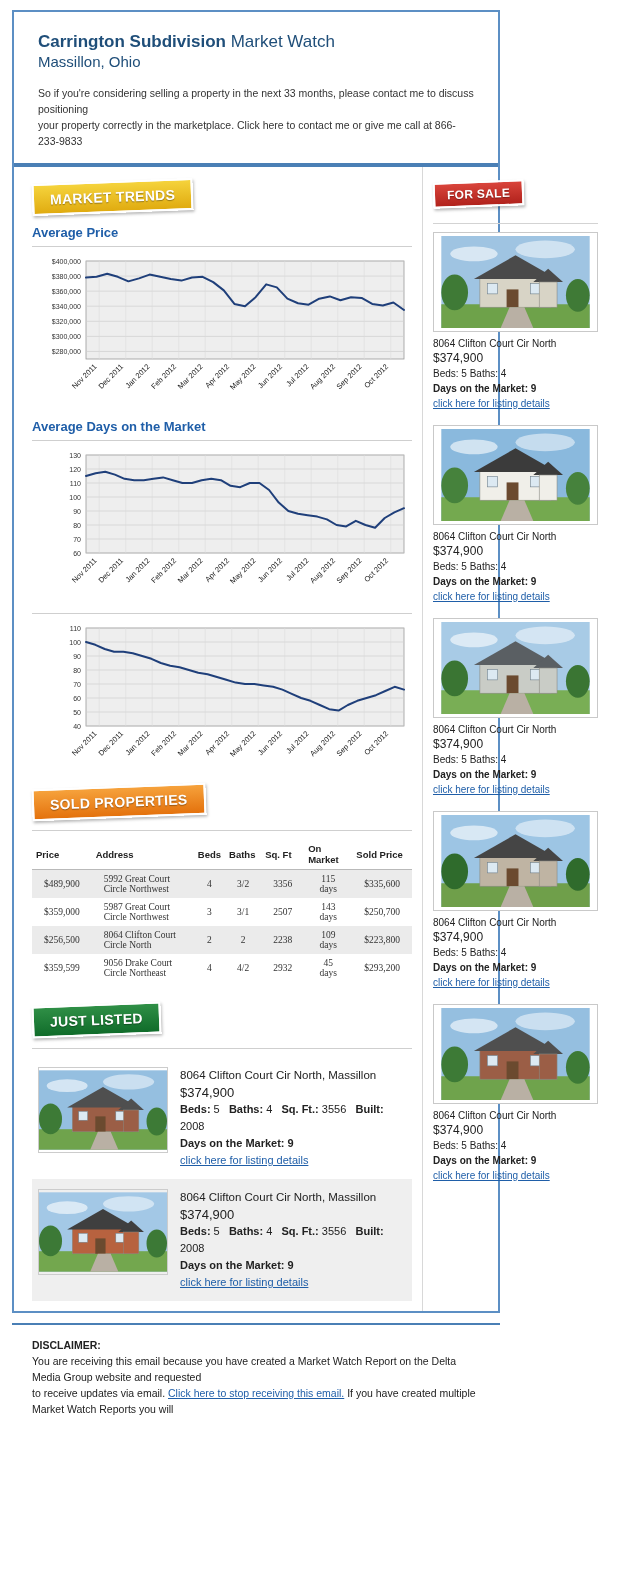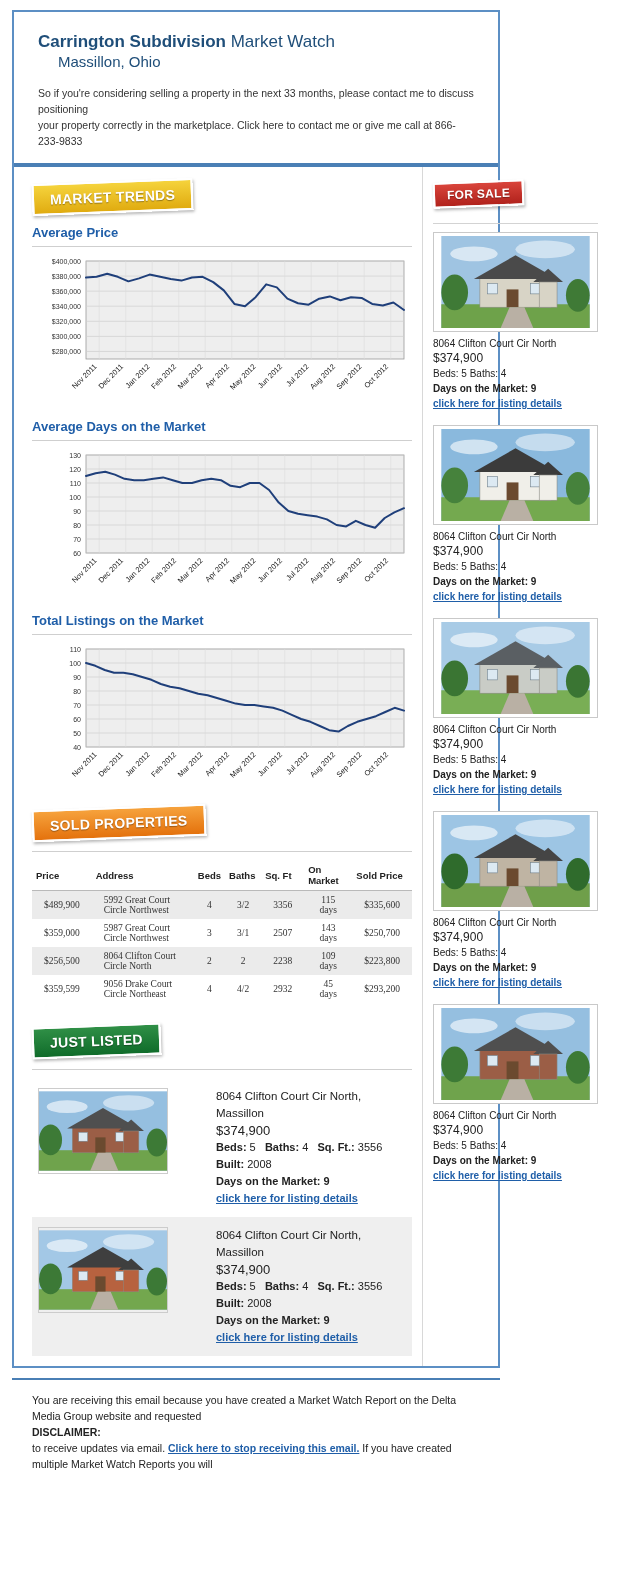--- a/index.html
+++ b/index.html
@@ -22,21 +22,21 @@
     background:#ffffff;
   }
   
   .header {
     background:#ffffff;
     padding:20px 24px 14px 24px;
     border-bottom:4px solid #4a7fb5;
   }
   .title-line1 { font-size:17px; color:#1f4e79; line-height:20px; }
   .title-line1 .bold { font-weight:bold; }
-  .title-line2 { font-size:15px; color:#1f4e79; line-height:20px;margin-left:20px; }
+  .title-line2 { font-size:15px; color:#1f4e79; line-height:20px; }
   .intro { margin-top:13px; font-size:10.5px; color:#333; line-height:16px; }
   
   .body-wrap { display:flex; background:#ffffff; }
   .col-left { width:415px; padding:14px 10px 10px 18px; border-right:1px solid #d8d8d8;}
   .col-right { width:185px; padding:14px 10px 10px 10px; }
   
   .ribbon {
     display:inline-block;
     position:relative;
     color:#fff;
@@ -69,25 +69,25 @@
     text-align:left; font-size:9.5px; color:#222; font-weight:bold;
     border-bottom:1px solid #b9b9b9; padding:4px 4px;
   }
   table.sold td { padding:4px 12px; color:#333;font-family:Liberation Serif, serif; }
   table.sold tr.alt td { background:#ebebeb; }
   .tc-center { text-align:center; }
   
   .jl-item { display:flex; padding:10px 6px 10px 6px; gap:12px; }
   .jl-item.shaded { background:#efefef; }
   .jl-photo { width:130px; height:86px; flex:0 0 130px; border:1px solid #ccc; }
-  .jl-info { font-size:11px; line-height:17px; color:#222;margin-left:36px; }
+  .jl-info { font-size:11px; line-height:17px; color:#222; }
   .jl-addr { font-size:11.5px; }
   .jl-price { font-size:13px; }
   .jl-specs b { font-weight:bold; }
-  .link { color:#1f5ea8; text-decoration:underline; cursor:pointer;font-weight:bold; }
+  .link { color:#1f5ea8; text-decoration:underline; cursor:pointer; }
   
   .fs-item { margin-bottom:14px; }
   .fs-photo { width:165px; height:100px; border:1px solid #c9c9c9; padding:3px; background:#fff; }
   .fs-text { font-size:10px; line-height:15px; color:#222; margin-top:4px;}
   .fs-price { font-size:12px; }
   .fs-bold { font-weight:bold; }
   hr.sep { border:0; border-top:1px solid #d3d3d3; margin:8px 0; }
   
   .footer {
     border-top:2px solid #4a7fb5;
@@ -221,21 +221,20 @@
                 <line x1="332.25" y1="6" x2="332.25" y2="104" stroke="#dcdcdc" stroke-width="0.6"></line>
                 <text x="0" y="0" class="axlabel-rot" transform="translate(330.25,112) rotate(-45)" text-anchor="end">Sep 2012</text>
                 <line x1="358.75" y1="6" x2="358.75" y2="104" stroke="#dcdcdc" stroke-width="0.6"></line>
                 <text x="0" y="0" class="axlabel-rot" transform="translate(356.75,112) rotate(-45)" text-anchor="end">Oct 2012</text>
                 <path d="M54.00,27.00 L63.64,24.20 L73.27,22.80 L82.91,25.60 L92.55,29.80 L102.18,31.20 L111.82,31.20 L121.45,29.80 L131.09,28.40 L140.73,31.20 L150.36,34.00 L160.00,34.00 L169.64,31.20 L179.27,29.80 L188.91,31.20 L198.55,36.80 L208.18,38.20 L217.82,34.00 L227.45,34.00 L237.09,41.00 L246.73,53.60 L256.36,62.00 L266.00,64.80 L275.64,66.20 L285.27,67.60 L294.91,70.40 L304.55,76.00 L314.18,77.40 L323.82,71.80 L333.45,76.00 L343.09,78.80 L352.73,69.00 L362.36,63.40 L372.00,59.20 " fill="none" stroke="#1f3f7a" stroke-width="2" stroke-linejoin="round" stroke-linecap="round"></path>
               </svg>
         </div>
       </div>
 
       <div class="chart-block">
-        <div class="chart-title">Total Listings on the Market</div>
         <hr class="chart-rule">
         <div class="chart-area">
           <svg class="chart-svg" id="chart2" width="380" height="150" viewBox="0 0 380 150">
                 <rect x="54" y="6" width="318" height="98" fill="#eeeeee" stroke="#9a9a9a" stroke-width="0.8"></rect>
                 <line x1="54" y1="104" x2="372" y2="104" stroke="#cfcfcf" stroke-width="0.7"></line>
                 <text x="49" y="106.6" text-anchor="end" class="axlabel">40</text>
                 <line x1="54" y1="90" x2="372" y2="90" stroke="#cfcfcf" stroke-width="0.7"></line>
                 <text x="49" y="92.6" text-anchor="end" class="axlabel">50</text>
                 <line x1="54" y1="76" x2="372" y2="76" stroke="#cfcfcf" stroke-width="0.7"></line>
                 <text x="49" y="78.6" text-anchor="end" class="axlabel">60</text>
@@ -494,20 +493,20 @@
                   </svg></div>
               </div>
               <div class="fs-text"><div>8064 Clifton Court Cir North</div><div class="fs-price">$374,900</div><div>Beds: 5 Baths: 4</div><div class="fs-bold">Days on the Market: 9</div><a class="link">click here for listing details</a></div>
             </div>
           </div>
     </div>
   </div>
 </div>
 
 <div class="footer">
+  <div><b>DISCLAIMER:</b></div>
   <div>You are receiving this email because you have created a Market Watch Report on the Delta Media Group website and requested</div>
-  <div><b>DISCLAIMER:</b></div>
   <div>
     <span>to receive updates via email. </span><a class="link">Click here to stop receiving this email.</a><span> If you have created multiple Market Watch Reports you will</span>
   </div>
 </div>
 
 </div>
 
 </body></html>

